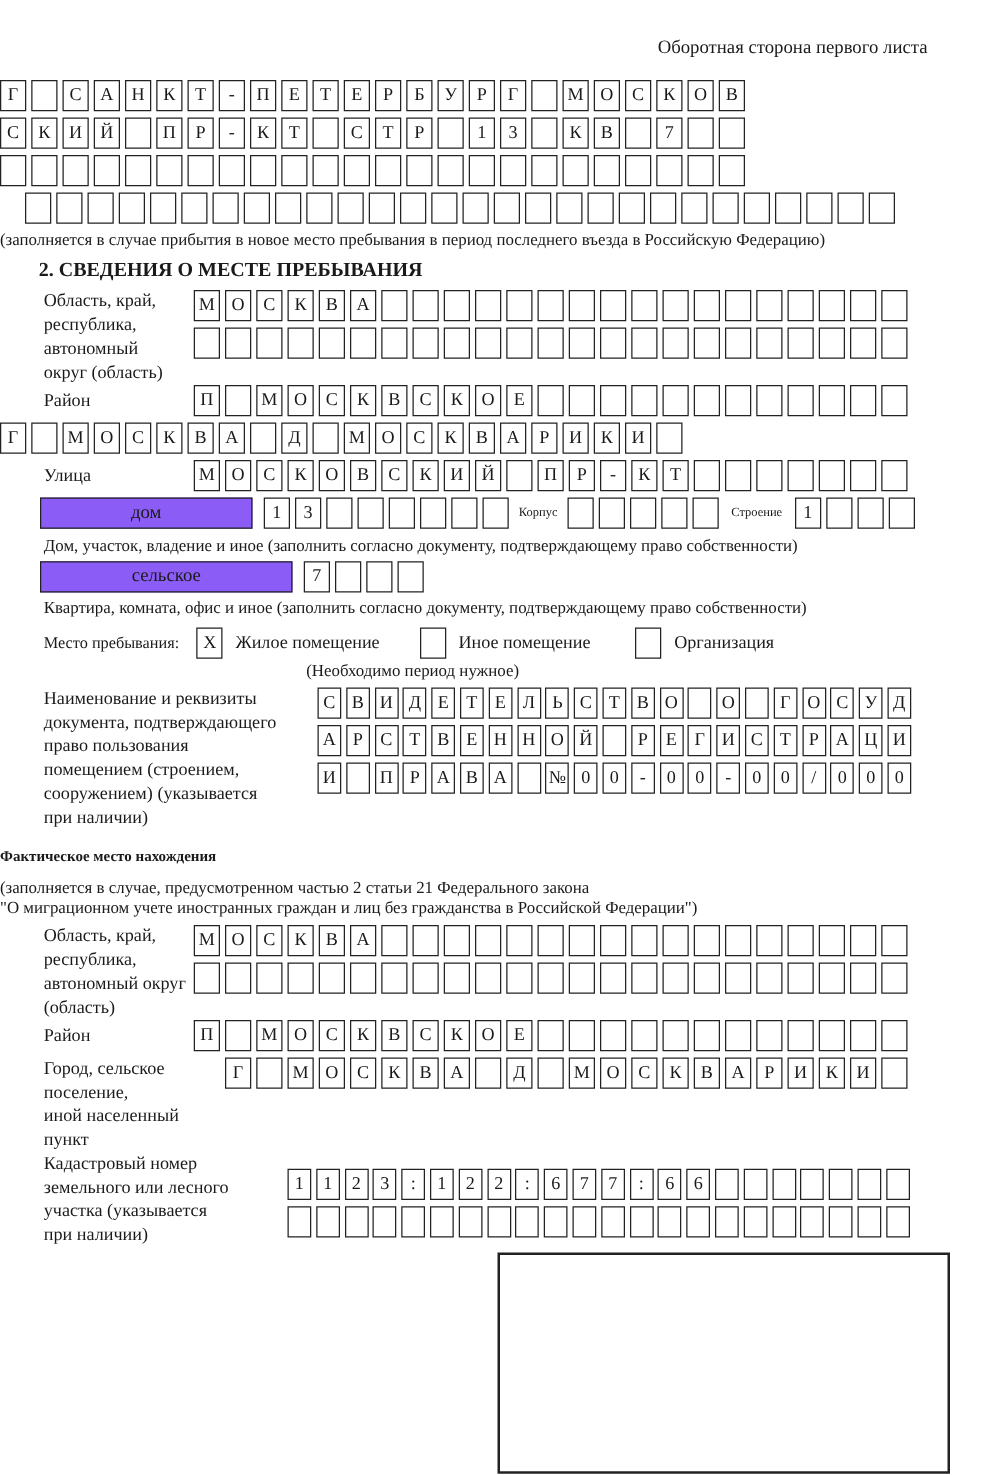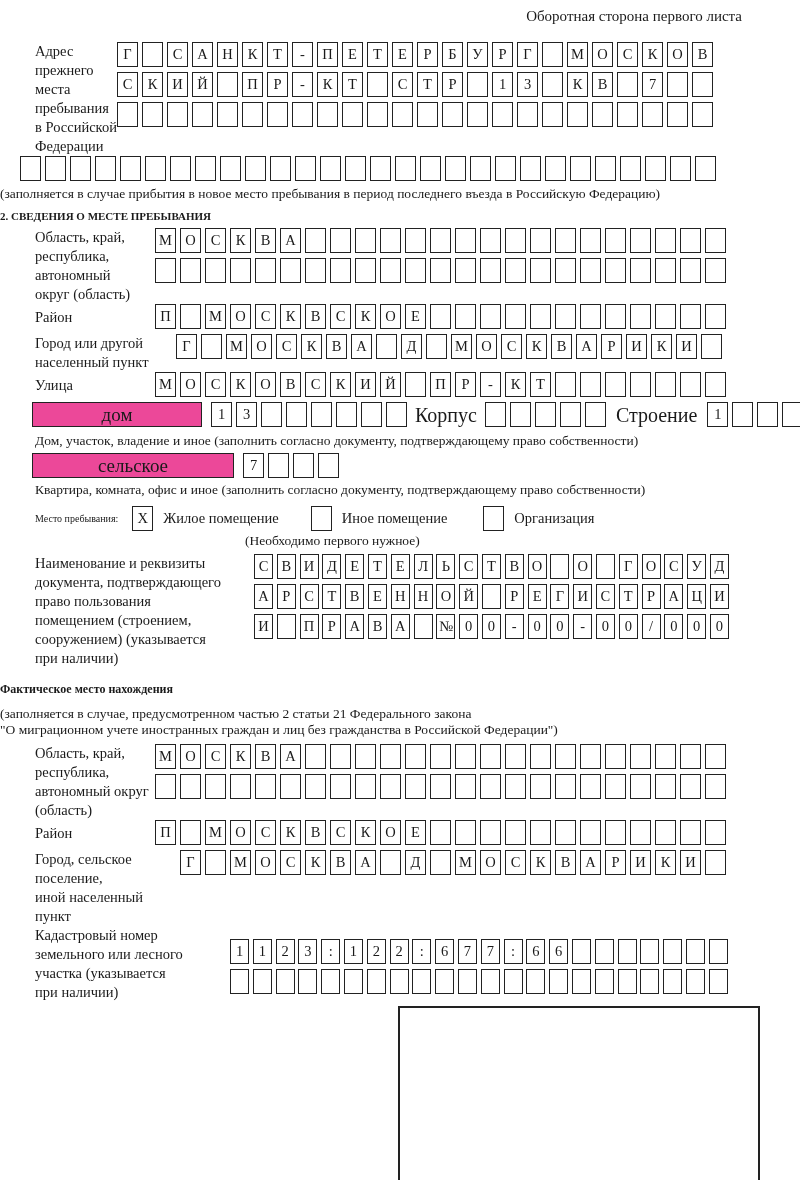--- a/index.html
+++ b/index.html
@@ -1,120 +1,114 @@
 <!DOCTYPE html>
 <html><head>
 <meta charset="utf-8">
 <style>
   html,body{margin:0;padding:0;}
   body{
     width:800px;height:1180px;overflow:hidden;background:#ffffff;
     font-family:"Liberation Serif","DejaVu Serif",serif;color:#1a1a1a;
     position:relative;
   }
-  .hdr-note{ text-align:right; padding:8px 58px 0 0; font-size:15px;}
+  .hdr-note{ text-align:right; padding:30px 58px 0 0; font-size:15px;}
   .cell{
     display:inline-block; box-sizing:content-box;
     width:19px; height:23px; border:1.6px solid #222;
     margin-right:4px; text-align:center; line-height:23px;
     font-size:14.5px; vertical-align:top; background:#fff;
   }
   .cell.sm{ width:17px; border:1.5px solid #222; margin-right:3.8px; }
   .boxrow{ white-space:nowrap; height:28px; margin-bottom:2px; }
   .formrow{ display:flex; align-items:flex-start; }
   .lbl{ font-size:14.5px; line-height:19px; white-space:pre-line;
         box-sizing:border-box; padding-left:35px; flex:none; }
   .lbl.pt{ padding-top:4px; }
   .caption{ font-size:13.5px; }
   .center{ text-align:left; }
   .bold{ font-weight:bold; }
   .longbox{ display:inline-block; box-sizing:content-box; border:1.6px solid #222;
-        height:23px; line-height:23px; text-align:center; font-size:19px;
-        vertical-align:top; background:#ec4899; }
-  .inline-lbl{ display:inline-block; font-size:20px; line-height:26px;
+        height:23px; line-height:23px; text-align:center; font-size:15px;
+        vertical-align:top; background:#8b5cf6; }
+  .inline-lbl{ display:inline-block; font-size:10px; line-height:26px;
         vertical-align:top; }
   .stamp-box{ box-sizing:border-box; width:362px; height:177px;
         border:2px solid #222; margin-left:398px; }
   .choice{ display:flex; align-items:center; font-size:14.5px; }
   .choice .cell{ margin:0 10px 0 0; }
 </style>
 </head>
 <body>
 
 <div class="hdr-note">Оборотная сторона первого листа</div>
 
 <div class="formrow" style="margin-top:17px;">
-  <div class="lbl" style="width:117px;">Адрес прежнего
-места пребывания
-в Российской
-Федерации</div>
   <div>
     <div class="boxrow"><div class="cell">Г</div><div class="cell"></div><div class="cell">С</div><div class="cell">А</div><div class="cell">Н</div><div class="cell">К</div><div class="cell">Т</div><div class="cell">-</div><div class="cell">П</div><div class="cell">Е</div><div class="cell">Т</div><div class="cell">Е</div><div class="cell">Р</div><div class="cell">Б</div><div class="cell">У</div><div class="cell">Р</div><div class="cell">Г</div><div class="cell"></div><div class="cell">М</div><div class="cell">О</div><div class="cell">С</div><div class="cell">К</div><div class="cell">О</div><div class="cell">В</div></div>
     <div class="boxrow"><div class="cell">С</div><div class="cell">К</div><div class="cell">И</div><div class="cell">Й</div><div class="cell"></div><div class="cell">П</div><div class="cell">Р</div><div class="cell">-</div><div class="cell">К</div><div class="cell">Т</div><div class="cell"></div><div class="cell">С</div><div class="cell">Т</div><div class="cell">Р</div><div class="cell"></div><div class="cell">1</div><div class="cell">3</div><div class="cell"></div><div class="cell">К</div><div class="cell">В</div><div class="cell"></div><div class="cell">7</div><div class="cell"></div><div class="cell"></div></div>
     <div class="boxrow"><div class="cell"></div><div class="cell"></div><div class="cell"></div><div class="cell"></div><div class="cell"></div><div class="cell"></div><div class="cell"></div><div class="cell"></div><div class="cell"></div><div class="cell"></div><div class="cell"></div><div class="cell"></div><div class="cell"></div><div class="cell"></div><div class="cell"></div><div class="cell"></div><div class="cell"></div><div class="cell"></div><div class="cell"></div><div class="cell"></div><div class="cell"></div><div class="cell"></div><div class="cell"></div><div class="cell"></div></div>
   </div>
 </div>
 <div class="boxrow" style="margin-left:20px;"><div class="cell"></div><div class="cell"></div><div class="cell"></div><div class="cell"></div><div class="cell"></div><div class="cell"></div><div class="cell"></div><div class="cell"></div><div class="cell"></div><div class="cell"></div><div class="cell"></div><div class="cell"></div><div class="cell"></div><div class="cell"></div><div class="cell"></div><div class="cell"></div><div class="cell"></div><div class="cell"></div><div class="cell"></div><div class="cell"></div><div class="cell"></div><div class="cell"></div><div class="cell"></div><div class="cell"></div><div class="cell"></div><div class="cell"></div><div class="cell"></div><div class="cell"></div></div>
 <div class="caption center">(заполняется в случае прибытия в новое место пребывания в период последнего въезда в Российскую Федерацию)</div>
 
-<div class="center bold" style="font-size:11px; margin-top:8px;">2. СВЕДЕНИЯ О МЕСТЕ ПРЕБЫВАНИЯ</div>
+<div class="center bold" style="font-size:16px; margin-top:8px;padding-left:31px;">2. СВЕДЕНИЯ О МЕСТЕ ПРЕБЫВАНИЯ</div>
 
 <div class="formrow" style="margin-top:6px;">
   <div class="lbl" style="width:155px;">Область, край,
 республика,
 автономный
 округ (область)</div>
   <div>
     <div class="boxrow"><div class="cell">М</div><div class="cell">О</div><div class="cell">С</div><div class="cell">К</div><div class="cell">В</div><div class="cell">А</div><div class="cell"></div><div class="cell"></div><div class="cell"></div><div class="cell"></div><div class="cell"></div><div class="cell"></div><div class="cell"></div><div class="cell"></div><div class="cell"></div><div class="cell"></div><div class="cell"></div><div class="cell"></div><div class="cell"></div><div class="cell"></div><div class="cell"></div><div class="cell"></div><div class="cell"></div></div>
     <div class="boxrow"><div class="cell"></div><div class="cell"></div><div class="cell"></div><div class="cell"></div><div class="cell"></div><div class="cell"></div><div class="cell"></div><div class="cell"></div><div class="cell"></div><div class="cell"></div><div class="cell"></div><div class="cell"></div><div class="cell"></div><div class="cell"></div><div class="cell"></div><div class="cell"></div><div class="cell"></div><div class="cell"></div><div class="cell"></div><div class="cell"></div><div class="cell"></div><div class="cell"></div><div class="cell"></div></div>
   </div>
 </div>
 
 <div class="formrow">
   <div class="lbl pt" style="width:155px;">Район</div>
   <div class="boxrow"><div class="cell">П</div><div class="cell"></div><div class="cell">М</div><div class="cell">О</div><div class="cell">С</div><div class="cell">К</div><div class="cell">В</div><div class="cell">С</div><div class="cell">К</div><div class="cell">О</div><div class="cell">Е</div><div class="cell"></div><div class="cell"></div><div class="cell"></div><div class="cell"></div><div class="cell"></div><div class="cell"></div><div class="cell"></div><div class="cell"></div><div class="cell"></div><div class="cell"></div><div class="cell"></div><div class="cell"></div></div>
 </div>
 
 <div class="formrow">
-  <div class="lbl" style="width:176px;">Город или другой
-населенный пункт</div>
   <div class="boxrow"><div class="cell">Г</div><div class="cell"></div><div class="cell">М</div><div class="cell">О</div><div class="cell">С</div><div class="cell">К</div><div class="cell">В</div><div class="cell">А</div><div class="cell"></div><div class="cell">Д</div><div class="cell"></div><div class="cell">М</div><div class="cell">О</div><div class="cell">С</div><div class="cell">К</div><div class="cell">В</div><div class="cell">А</div><div class="cell">Р</div><div class="cell">И</div><div class="cell">К</div><div class="cell">И</div><div class="cell"></div></div>
 </div>
 
 <div class="formrow">
   <div class="lbl pt" style="width:155px;">Улица</div>
   <div class="boxrow"><div class="cell">М</div><div class="cell">О</div><div class="cell">С</div><div class="cell">К</div><div class="cell">О</div><div class="cell">В</div><div class="cell">С</div><div class="cell">К</div><div class="cell">И</div><div class="cell">Й</div><div class="cell"></div><div class="cell">П</div><div class="cell">Р</div><div class="cell">-</div><div class="cell">К</div><div class="cell">Т</div><div class="cell"></div><div class="cell"></div><div class="cell"></div><div class="cell"></div><div class="cell"></div><div class="cell"></div><div class="cell"></div></div>
 </div>
 
 <div style="margin-left:32px; white-space:nowrap; height:29px;">
   <span class="longbox" style="width:168px; margin-right:9px;">дом</span><span><div class="cell">1</div><div class="cell">3</div><div class="cell"></div><div class="cell"></div><div class="cell"></div><div class="cell"></div><div class="cell"></div><div class="cell"></div></span><span class="inline-lbl" style="margin:0 8px 0 4px;">Корпус</span><span><div class="cell"></div><div class="cell"></div><div class="cell"></div><div class="cell"></div><div class="cell"></div></span><span class="inline-lbl" style="margin:0 10px 0 6px;">Строение</span><span><div class="cell">1</div><div class="cell"></div><div class="cell"></div><div class="cell"></div></span>
 </div>
 <div class="caption" style="margin:2px 0 4px 35px;">Дом, участок, владение и иное (заполнить согласно документу, подтверждающему право собственности)</div>
 
 <div style="margin-left:32px; white-space:nowrap; height:29px;">
   <span class="longbox" style="width:200px; margin-right:9px;">сельское</span><span><div class="cell">7</div><div class="cell"></div><div class="cell"></div><div class="cell"></div></span>
 </div>
 <div class="caption" style="margin:0 0 6px 35px;">Квартира, комната, офис и иное (заполнить согласно документу, подтверждающему право собственности)</div>
 
 <div style="margin-left:35px; display:flex; align-items:center; gap:14px; height:28px;">
-  <span style="font-size:10px;">Место пребывания:</span>
+  <span style="font-size:13px;">Место пребывания:</span>
   <span class="choice">
     <span class="cell">X</span>
     <span>Жилое помещение</span>
   </span>
   <span class="choice" style="margin-left:18px;">
     <span class="cell"></span>
     <span>Иное помещение</span>
   </span>
   <span class="choice" style="margin-left:22px;">
     <span class="cell"></span>
     <span>Организация</span>
   </span>
 </div>
-<div class="caption" style="margin:1px 0 5px 245px;">(Необходимо первого нужное)</div>
+<div class="caption" style="margin:1px 0 5px 245px;">(Необходимо период нужное)</div>
 
 <div class="formrow">
   <div class="lbl" style="width:254px;">Наименование и реквизиты
 документа, подтверждающего
 право пользования
 помещением (строением,
 сооружением) (указывается
 при наличии)</div>
   <div>
     <div class="boxrow"><div class="cell sm">С</div><div class="cell sm">В</div><div class="cell sm">И</div><div class="cell sm">Д</div><div class="cell sm">Е</div><div class="cell sm">Т</div><div class="cell sm">Е</div><div class="cell sm">Л</div><div class="cell sm">Ь</div><div class="cell sm">С</div><div class="cell sm">Т</div><div class="cell sm">В</div><div class="cell sm">О</div><div class="cell sm"></div><div class="cell sm">О</div><div class="cell sm"></div><div class="cell sm">Г</div><div class="cell sm">О</div><div class="cell sm">С</div><div class="cell sm">У</div><div class="cell sm">Д</div></div>

